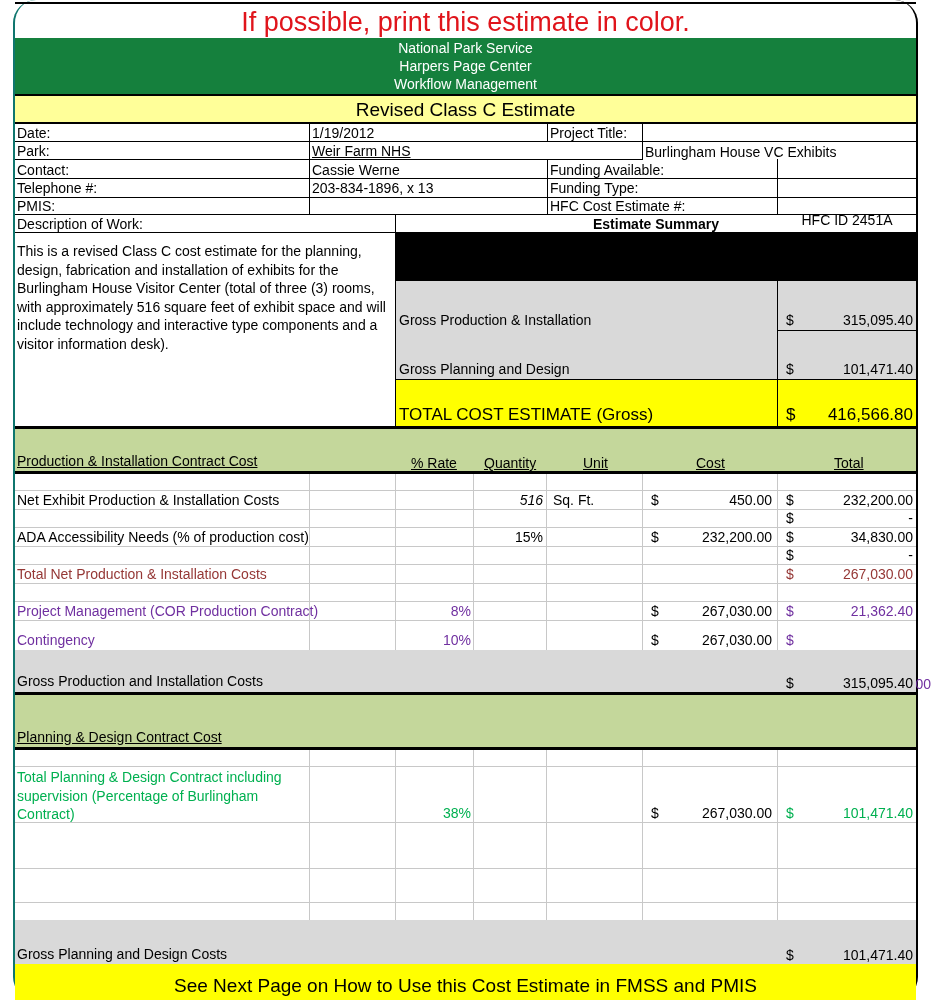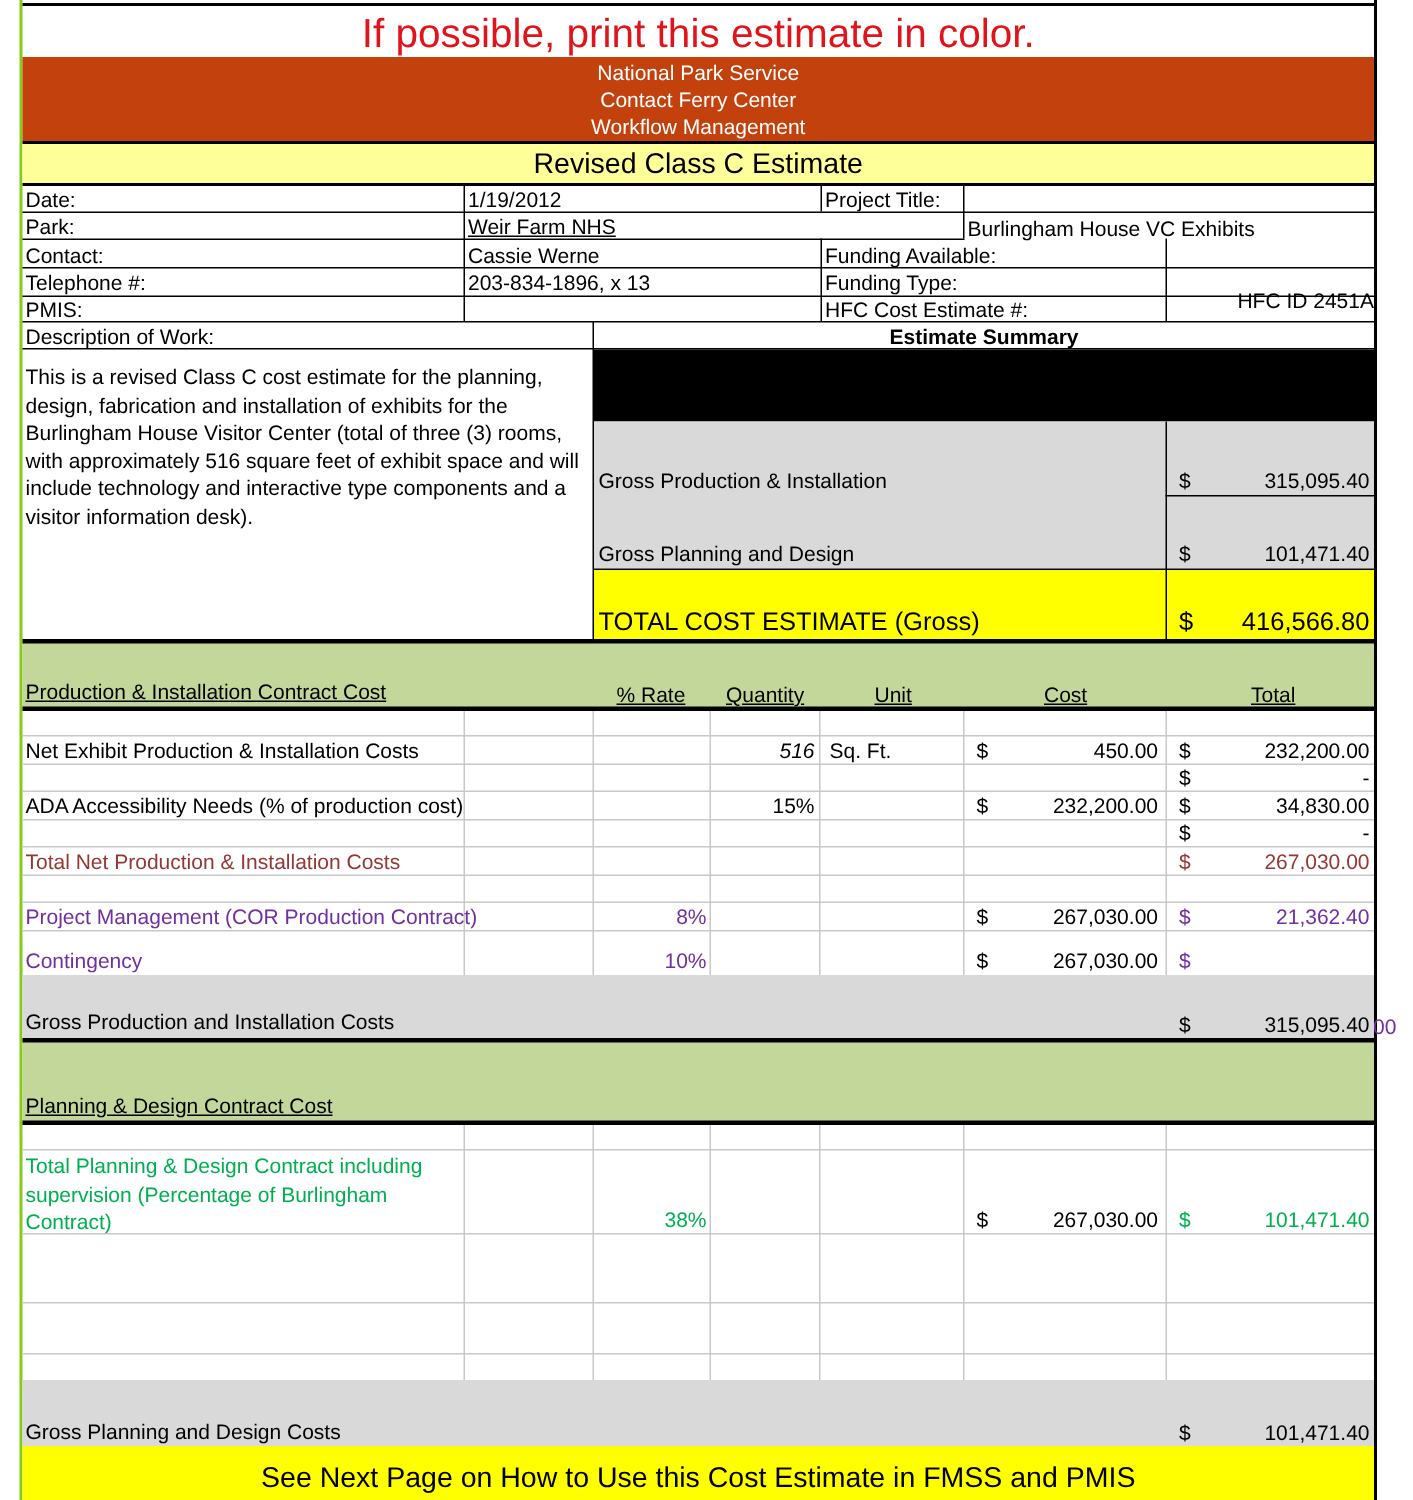--- a/index.html
+++ b/index.html
@@ -1,21 +1,21 @@
 <!DOCTYPE html>
 <html><head>
 <meta charset="utf-8">
 <style>
   html,body{margin:0;padding:0;background:#fff;}
   body{width:942px;height:1000px;position:relative;overflow:hidden;font-family:"Liberation Sans",sans-serif;color:#000;}
-  .page{position:absolute;left:13px;top:0;width:905px;height:1000px;border-left:2px solid #84cc16;border-right:2px solid #000;box-sizing:border-box;}
+  .page{position:absolute;left:13px;top:0;width:905px;height:1000px;border-left:2px solid #0f766e;border-right:2px solid #000;box-sizing:border-box;border-radius:23px;}
   .abs{position:absolute;box-sizing:border-box;}
   .txt{position:absolute;white-space:nowrap;font-size:14px;line-height:16px;}
   .banner-top{left:0;top:2px;width:901px;height:36px;border-top:2px solid #000;text-align:center;color:#e0141b;font-size:27px;line-height:36px;}
-  .black-band{left:0;top:38px;width:901px;height:56px;background:#c2410c;color:#fff;text-align:center;font-size:14px;line-height:18px;padding-top:1px;}
+  .black-band{left:0;top:38px;width:901px;height:56px;background:#15803d;color:#fff;text-align:center;font-size:14px;line-height:18px;padding-top:1px;}
   .yellow-title{left:0;top:94px;width:901px;height:30px;background:#ffff99;border-top:2px solid #000;border-bottom:2px solid #000;text-align:center;font-size:19px;line-height:28px;}
   .hl{position:absolute;height:0;border-top:1px solid #000;}
   .vl{position:absolute;width:0;border-left:1px solid #000;}
   .ghl{position:absolute;height:0;border-top:1px solid #c8c8c8;}
   .gvl{position:absolute;width:0;border-left:1px solid #c8c8c8;}
   .r{text-align:right;}
   .desc{left:2px;top:242px;width:376px;font-size:14px;line-height:18.5px;white-space:normal;}
   .green{background:#c4d79b;}
   .gray{background:#d9d9d9;}
   .yellow{background:#ffff00;}
@@ -26,21 +26,21 @@
 </style>
 </head>
 <body>
 
 <div class="page">
 
   <div class="abs banner-top">If possible, print this estimate in color.</div>
 
   <div class="abs black-band">
     <div>National Park Service</div>
-    <div>Contact Ferry Center</div>
+    <div>Harpers Page Center</div>
     <div>Workflow Management</div>
   </div>
 
   <div class="abs yellow-title">Revised Class C Estimate</div>
 
   <div class="hl" style="left:0;width:901px;top:141px;"></div>
   <div class="hl" style="left:0;width:628px;top:159px;"></div>
   <div class="hl" style="left:0;width:901px;top:178px;"></div>
   <div class="hl" style="left:0;width:901px;top:197px;"></div>
   <div class="hl" style="left:0;width:901px;top:214px;"></div>
@@ -62,21 +62,21 @@
   <div class="txt" style="left:297px;top:162px;">Cassie Werne</div>
   <div class="txt" style="left:535px;top:162px;">Funding Available:</div>
   <div class="txt" style="left:765px;top:162px;"></div>
   <div class="txt" style="left:2px;top:180px;">Telephone #:</div>
   <div class="txt" style="left:297px;top:180px;">203-834-1896, x 13</div>
   <div class="txt" style="left:535px;top:180px;">Funding Type:</div>
   <div class="txt" style="left:765px;top:180px;"></div>
   <div class="txt" style="left:2px;top:198px;">PMIS:</div>
   <div class="txt" style="left:297px;top:198px;"></div>
   <div class="txt" style="left:535px;top:198px;">HFC Cost Estimate #:</div>
-  <div class="txt" style="left:763px;top:192px;width:138px;text-align:right;">HFC ID 2451A</div>
+  <div class="txt" style="left:763px;top:212px;width:138px;text-align:center;">HFC ID 2451A</div>
 
   <div class="txt" style="left:2px;top:216px;">Description of Work:</div>
   <div class="txt desc">This is a revised Class C cost estimate for the planning, design, fabrication and installation of exhibits for the Burlingham House Visitor Center (total of three (3) rooms, with approximately 516 square feet of exhibit space and will include technology and interactive type components and a visitor information desk).</div>
 
   <div class="txt" style="left:381px;top:216px;width:520px;text-align:center;font-weight:bold;">Estimate Summary</div>
   <div class="abs" style="left:381px;top:233px;width:520px;height:48px;background:#000;"></div>
   <div class="abs gray" style="left:381px;top:281px;width:520px;height:98px;"></div>
   <div class="vl" style="left:762px;top:281px;height:145px;"></div>
   <div class="hl" style="left:762px;width:139px;top:330px;"></div>
   <div class="hl" style="left:381px;width:520px;top:379px;"></div>

